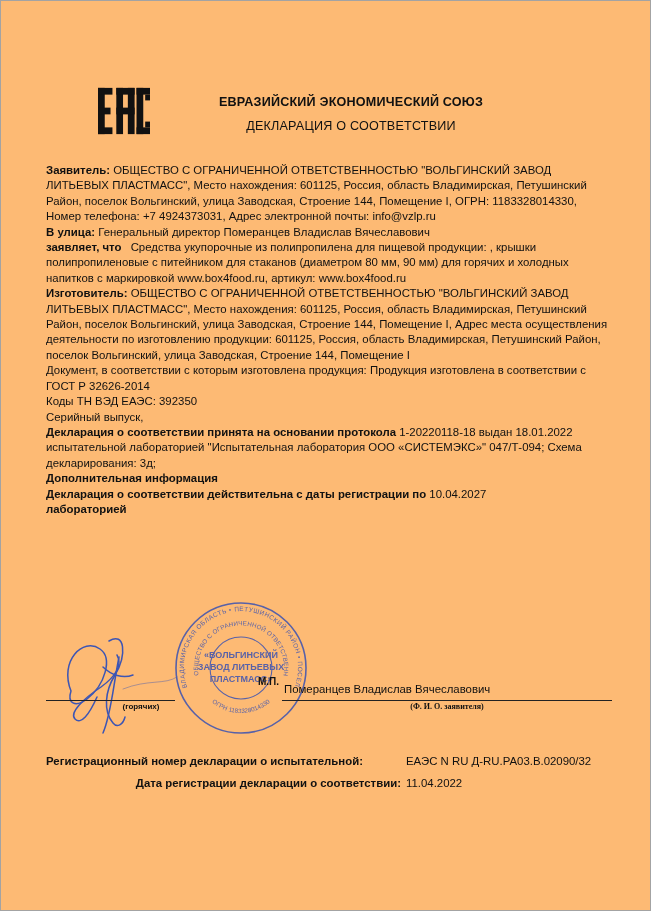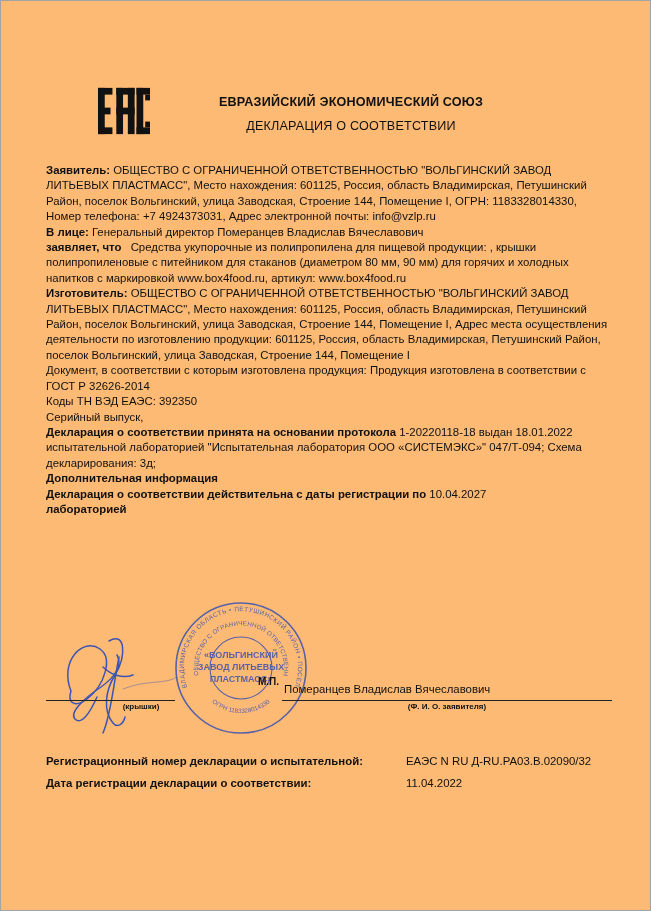--- a/index.html
+++ b/index.html
@@ -34,26 +34,26 @@
   .block-suffix{display:block;}
   
   .sig-zone{position:absolute;left:0;top:0;width:649px;height:909px;pointer-events:none;}
   .stamp-svg{position:absolute;left:170px;top:597px;opacity:.92;}
   .sig-svg{position:absolute;left:52px;top:626px;}
   .mp-label{position:absolute;left:237px;top:675px;font-size:10px;font-weight:bold;color:#111;margin-left:20px;}
   .sig-line-left{position:absolute;left:45px;top:699px;width:129px;border-top:1.6px solid #222;}
   .sig-caption-left{position:absolute;left:80px;top:701px;width:120px;text-align:center;font-size:8px;font-weight:bold;}
   .sig-name{position:absolute;left:283px;top:682px;font-size:11.4px;}
   .sig-line-right{position:absolute;left:281px;top:699px;width:330px;border-top:1.6px solid #222;}
-  .sig-caption-right{position:absolute;left:281px;top:701px;width:330px;text-align:center;font-size:8px;font-weight:bold;}
+  .sig-caption-right{position:absolute;left:281px;top:701px;width:330px;text-align:center;font-size:8px;font-weight:bold;font-family:Liberation Serif, serif;}
   
   .reg-row1-label,.reg-row2-label{position:absolute;left:45px;width:355px;font-size:11.4px;font-weight:bold;}
   .reg-row1-value,.reg-row2-value{position:absolute;left:405px;font-size:11.4px;}
   .reg-row1-label,.reg-row1-value{top:754px;}
-  .reg-row2-label,.reg-row2-value{top:776px;}
+  .reg-row2-label,.reg-row2-value{top:776px;text-align:right;}
 </style>
 </head>
 <body>
 
 <div class="page">
 
   <svg class="eac-logo" width="52" height="48" viewBox="0 0 54 48" fill="#111">
 
     <rect x="0" y="0" width="7" height="48"></rect>
     <rect x="0" y="0" width="15" height="7"></rect>
@@ -72,21 +72,21 @@
     <rect x="49" y="35" width="5" height="6"></rect>
   </svg>
 
   <div class="titles">
     <div class="title1">ЕВРАЗИЙСКИЙ ЭКОНОМИЧЕСКИЙ СОЮЗ</div>
     <div class="title2">ДЕКЛАРАЦИЯ О СООТВЕТСТВИИ</div>
   </div>
 
   <div class="content">
     <p><b>Заявитель:</b> <span>ОБЩЕСТВО С ОГРАНИЧЕННОЙ ОТВЕТСТВЕННОСТЬЮ "ВОЛЬГИНСКИЙ ЗАВОД ЛИТЬЕВЫХ ПЛАСТМАСС", Место нахождения: 601125, Россия, область Владимирская, Петушинский Район, поселок Вольгинский, улица Заводская, Строение 144, Помещение I, ОГРН: 1183328014330, Номер телефона: +7 4924373031, Адрес электронной почты: info@vzlp.ru</span></p>
-    <p><b>В лице:</b> <span>Генеральный директор Померанцев Владислав Вячеславович</span></p>
+    <p><b>В улица:</b> <span>Генеральный директор Померанцев Владислав Вячеславович</span></p>
     <p class="mt2"><b class="gap-sm">заявляет, что</b> <span>Средства укупорочные из полипропилена для пищевой продукции: , крышки полипропиленовые с питейником для стаканов (диаметром 80 мм, 90 мм) для горячих и холодных напитков с маркировкой www.box4food.ru, артикул: www.box4food.ru</span></p>
     <p><b>Изготовитель:</b> <span>ОБЩЕСТВО С ОГРАНИЧЕННОЙ ОТВЕТСТВЕННОСТЬЮ "ВОЛЬГИНСКИЙ ЗАВОД ЛИТЬЕВЫХ ПЛАСТМАСС", Место нахождения: 601125, Россия, область Владимирская, Петушинский Район, поселок Вольгинский, улица Заводская, Строение 144, Помещение I, Адрес места осуществления деятельности по изготовлению продукции: 601125, Россия, область Владимирская, Петушинский Район, поселок Вольгинский, улица Заводская, Строение 144, Помещение I</span></p>
     <p><span>Документ, в соответствии с которым изготовлена продукция: Продукция изготовлена в соответствии с ГОСТ Р 32626-2014</span></p>
     <p><span>Коды ТН ВЭД ЕАЭС: 392350</span></p>
     <p><span>Серийный выпуск,</span></p>
     <p class="mt16"><b>Декларация о соответствии принята на основании протокола</b> <span>1-20220118-18 выдан 18.01.2022 испытательной лабораторией "Испытательная лаборатория ООО «СИСТЕМЭКС»" 047/Т-094; Схема декларирования: 3д;</span></p>
     <p class="mt5"><b>Дополнительная информация</b></p>
     <p class="mt26"><b>Декларация о соответствии действительна с даты регистрации по</b> <span>10.04.2027</span><b class="block-suffix">лабораторией</b></p>
   </div>
 
@@ -119,21 +119,21 @@
       <path d="M44,70 C36,88 28,98 22,92 C16,86 30,72 48,60 C62,50 70,38 64,28"></path>
       <path d="M56,14 C72,4 74,28 62,48 C52,64 50,84 60,96 C64,101 70,98 72,90"></path>
       <path d="M50,40 C58,48 70,52 80,48"></path>
       <path d="M66,30 C60,60 58,88 50,106"></path>
       <path d="M70,62 C95,52 112,58 124,50" stroke-width="0.8" opacity="0.55"></path>
     </svg>
 
     <div class="mp-label">М.П.</div>
 
     <div class="sig-line-left"></div>
-    <div class="sig-caption-left">(крышки)</div>
+    <div class="sig-caption-left">(горячих)</div>
 
     <div class="sig-name">Померанцев Владислав Вячеславович</div>
     <div class="sig-line-right"></div>
     <div class="sig-caption-right">(Ф. И. О. заявителя)</div>
   </div>
 
   <div class="reg-row1-label">Регистрационный номер декларации о испытательной:</div>
   <div class="reg-row1-value">ЕАЭС N RU Д-RU.РА03.В.02090/32</div>
   <div class="reg-row2-label">Дата регистрации декларации о соответствии:</div>
   <div class="reg-row2-value">11.04.2022</div>

